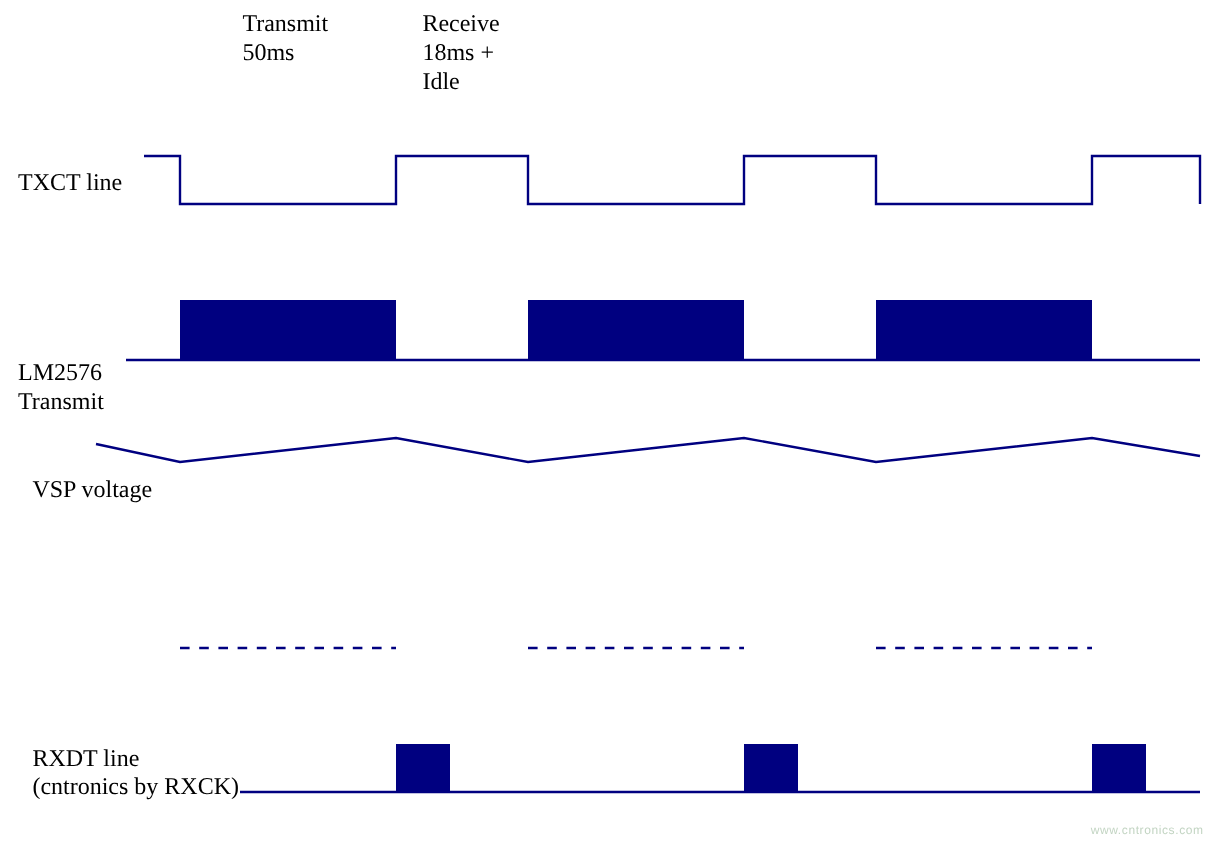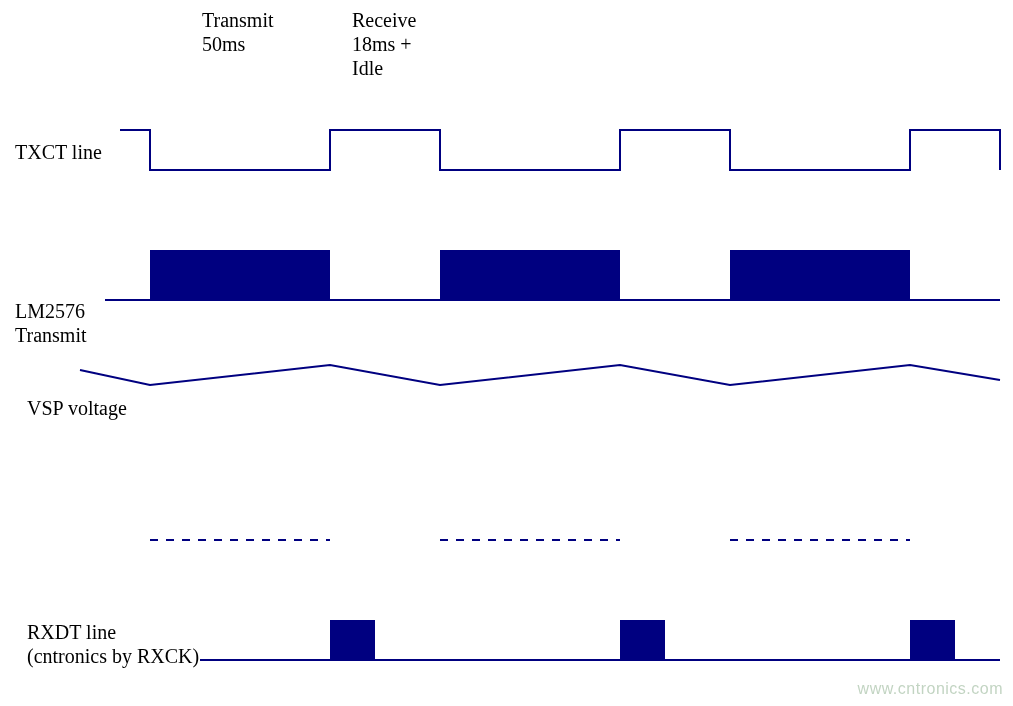--- a/index.html
+++ b/index.html
@@ -20,21 +20,21 @@
     position: absolute;
     left: 0;
     width: 1013px;
   }
   svg { display: block; }
   .watermark {
     position: absolute;
     right: 10px;
     bottom: 8px;
     font-family: Arial, sans-serif;
-    font-size: 16px;
+    font-size: 10px;
     color: rgba(120,160,120,0.45);
     letter-spacing: 0.5px;
   }
 </style>
 </head>
 <body>
 
 <div class="label" style="left:202px; top:8px; width:90px;">
   <div>Transmit</div>
   <div>50ms</div>

